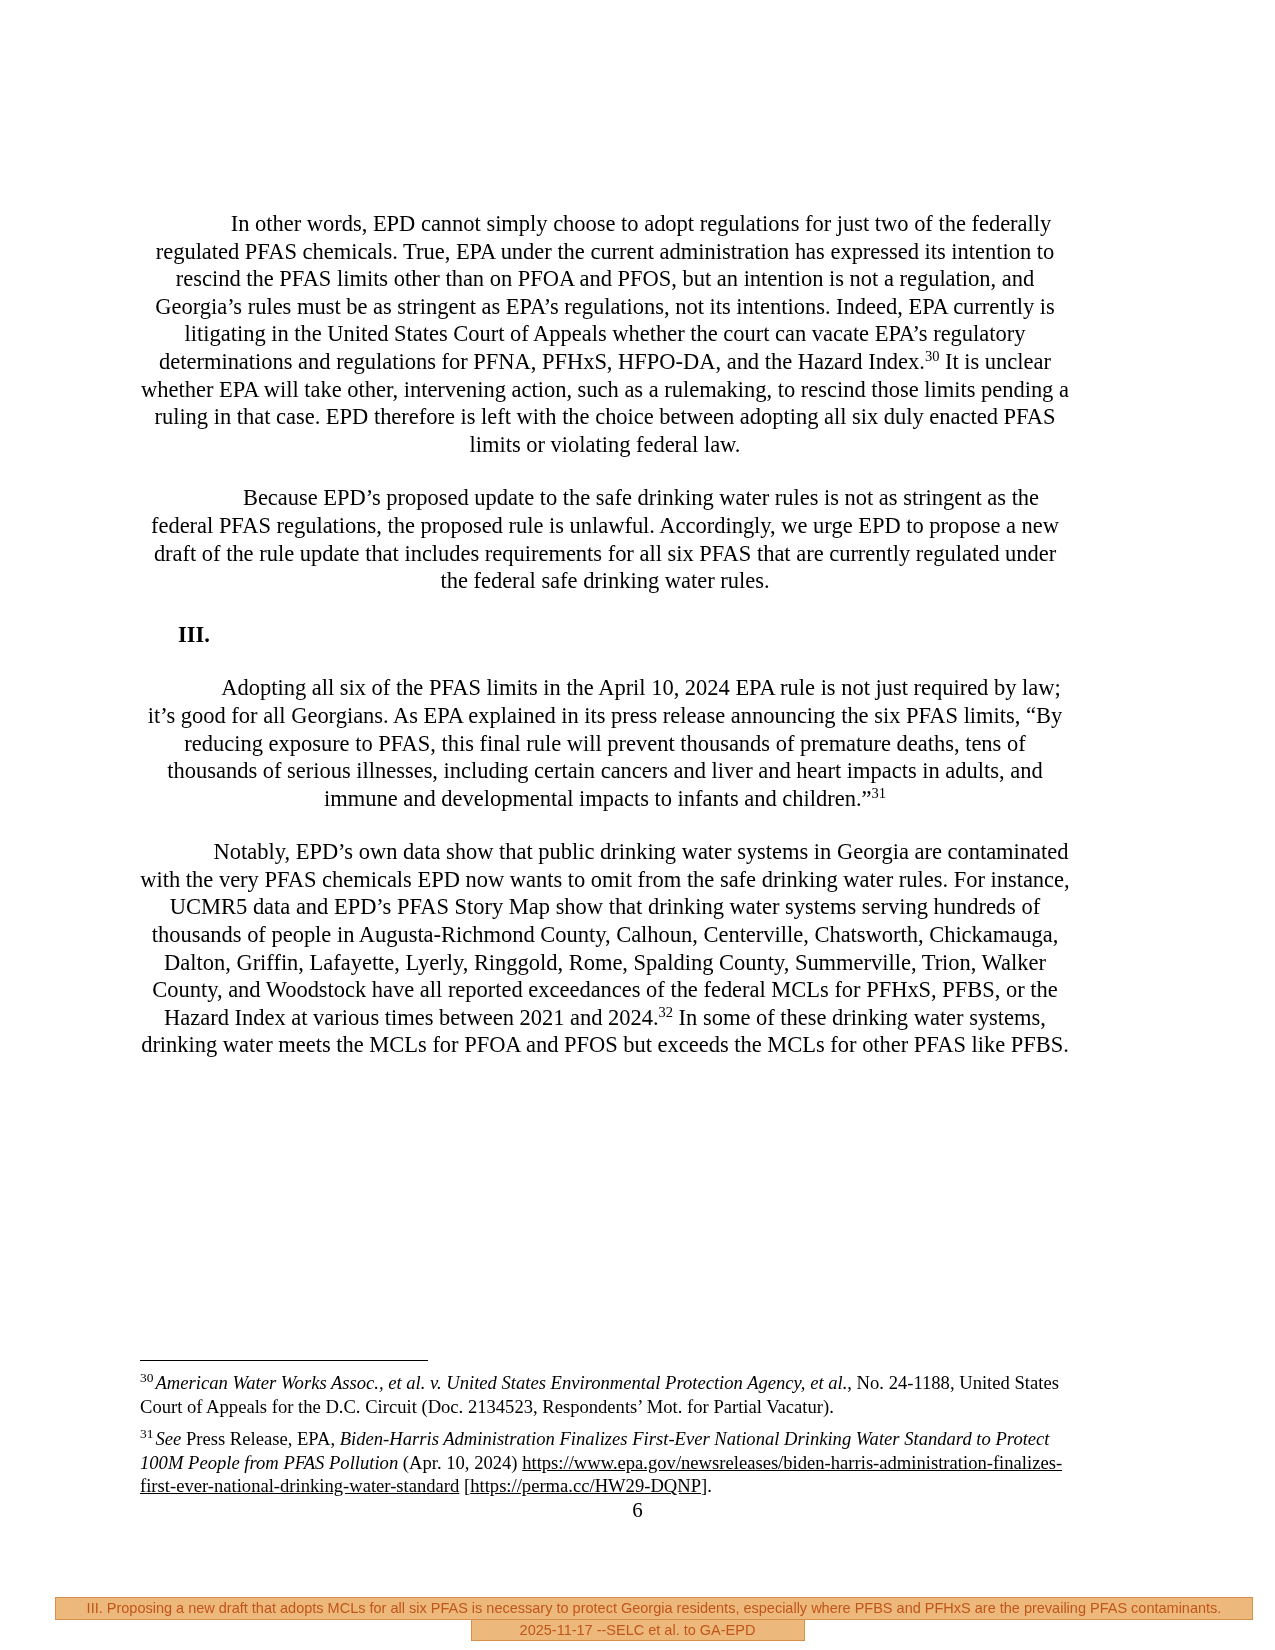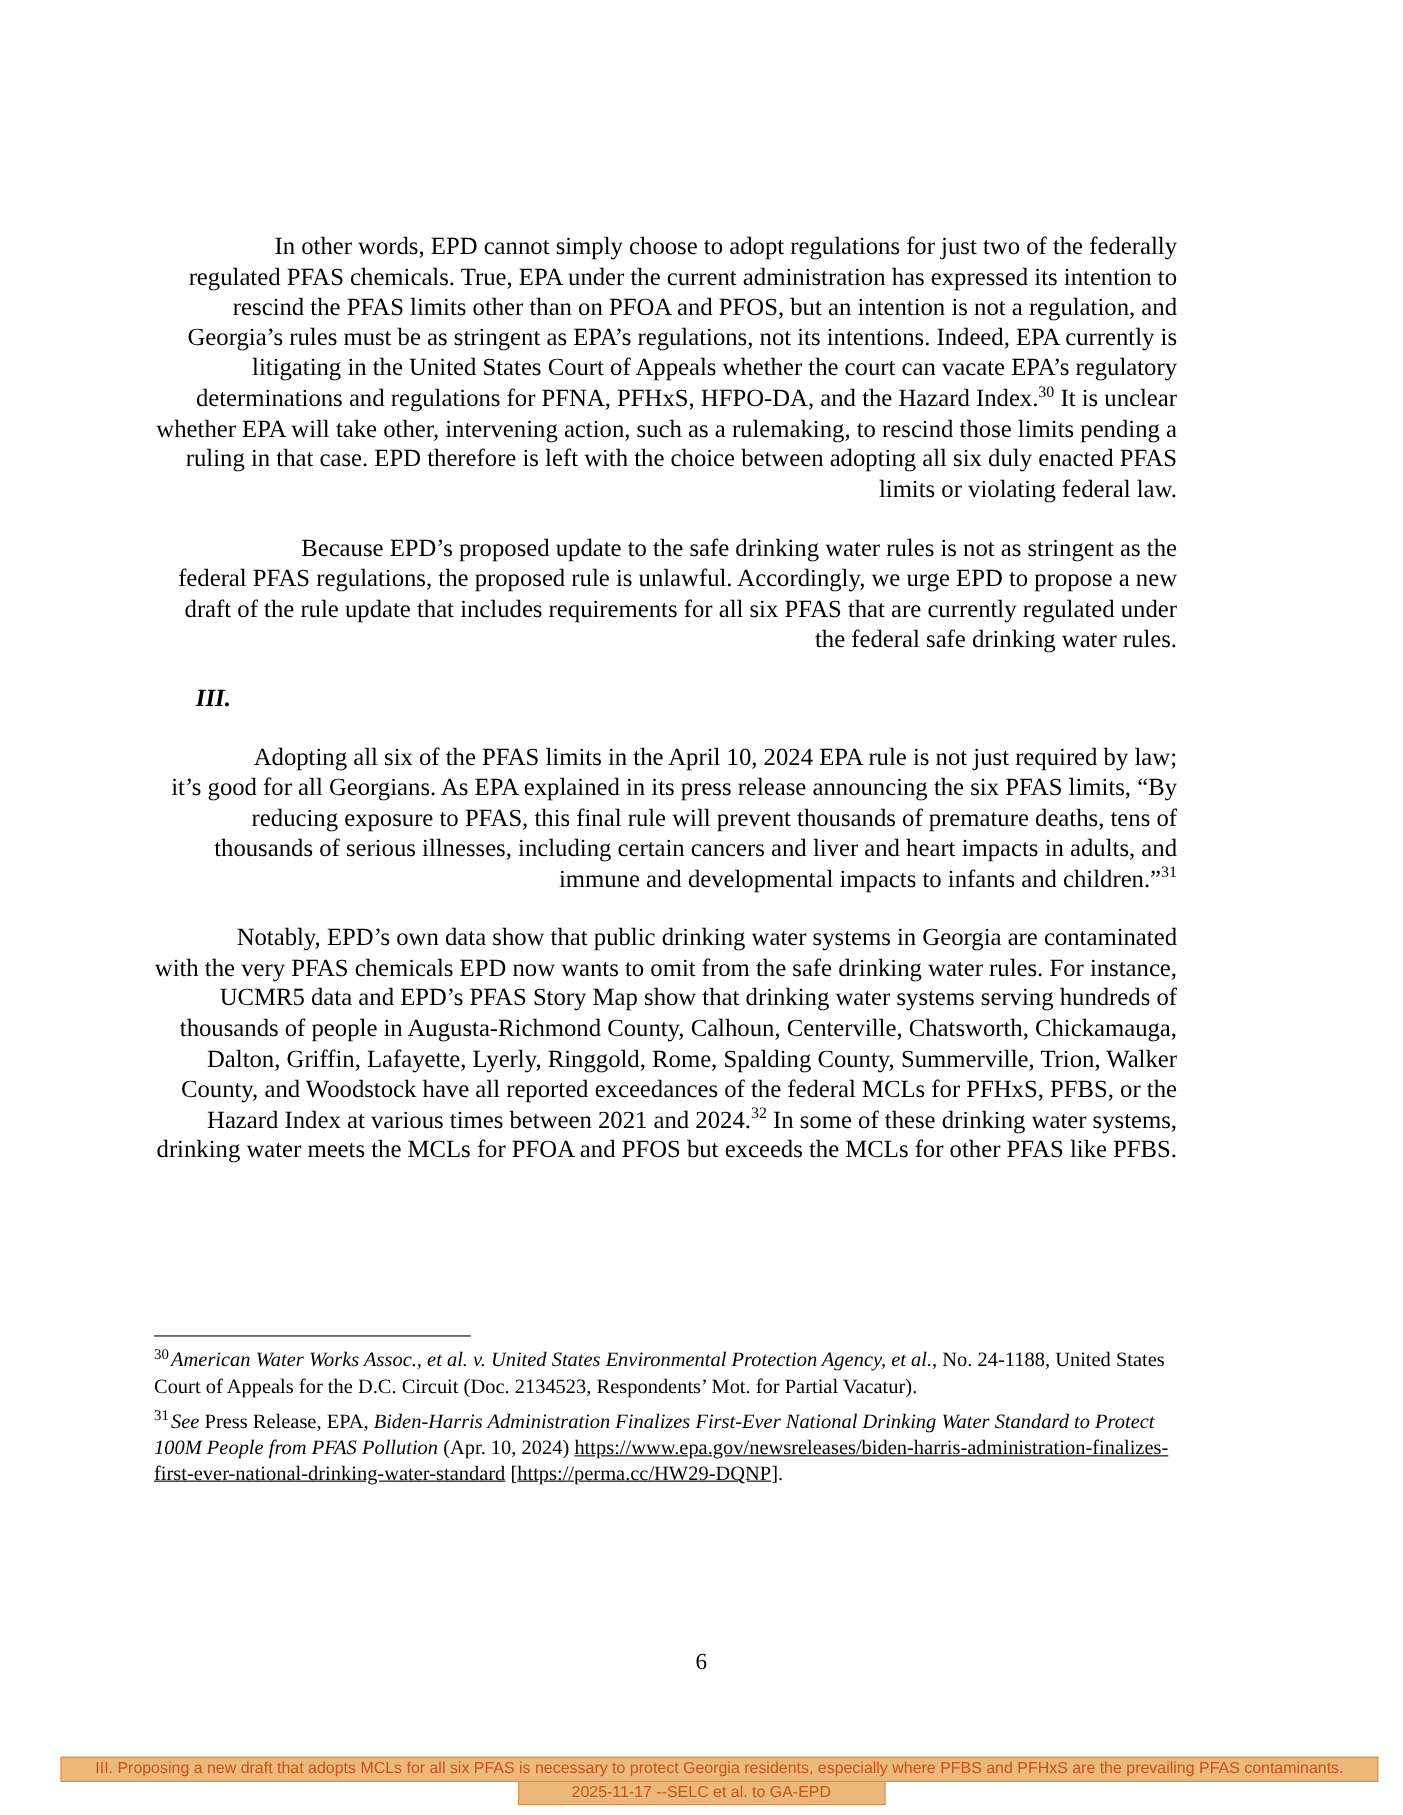--- a/index.html
+++ b/index.html
@@ -29,52 +29,51 @@
     left: 140px;
     top: 210px;
     width: 930px;
   }
 
   p.body-par {
     margin: 0 0 26px 0;
     font-size: 22.5px;
     line-height: 27.6px;
     text-indent: 72px;
-    text-align: right;
+    text-align: center;
     letter-spacing: -0.02px;
   }
 
   .heading-block {
     display: flex;
     margin: 0 0 26px 0;
     padding-left: 38px;
     font-weight: bold;
     font-size: 22.5px;
     line-height: 27.6px;
   }
   .heading-num {
     width: 70px;
     flex: 0 0 70px;
-    font-style: italic;
   }
   .heading-text {
     flex: 1 1 auto;
   }
 
   sup.fn {
     font-size: 14.5px;
     line-height: 0;
     vertical-align: super;
   }
 
   
   .footnotes {
     position: absolute;
     left: 140px;
-    top: 1214px;
+    top: 1360px;
     width: 930px;
     font-size: 18.6px;
     line-height: 23.5px;
   }
   .fn-rule {
     width: 288px;
     height: 0;
     border-top: 1.2px solid #000;
     margin: 0 0 10px 0;
   }

